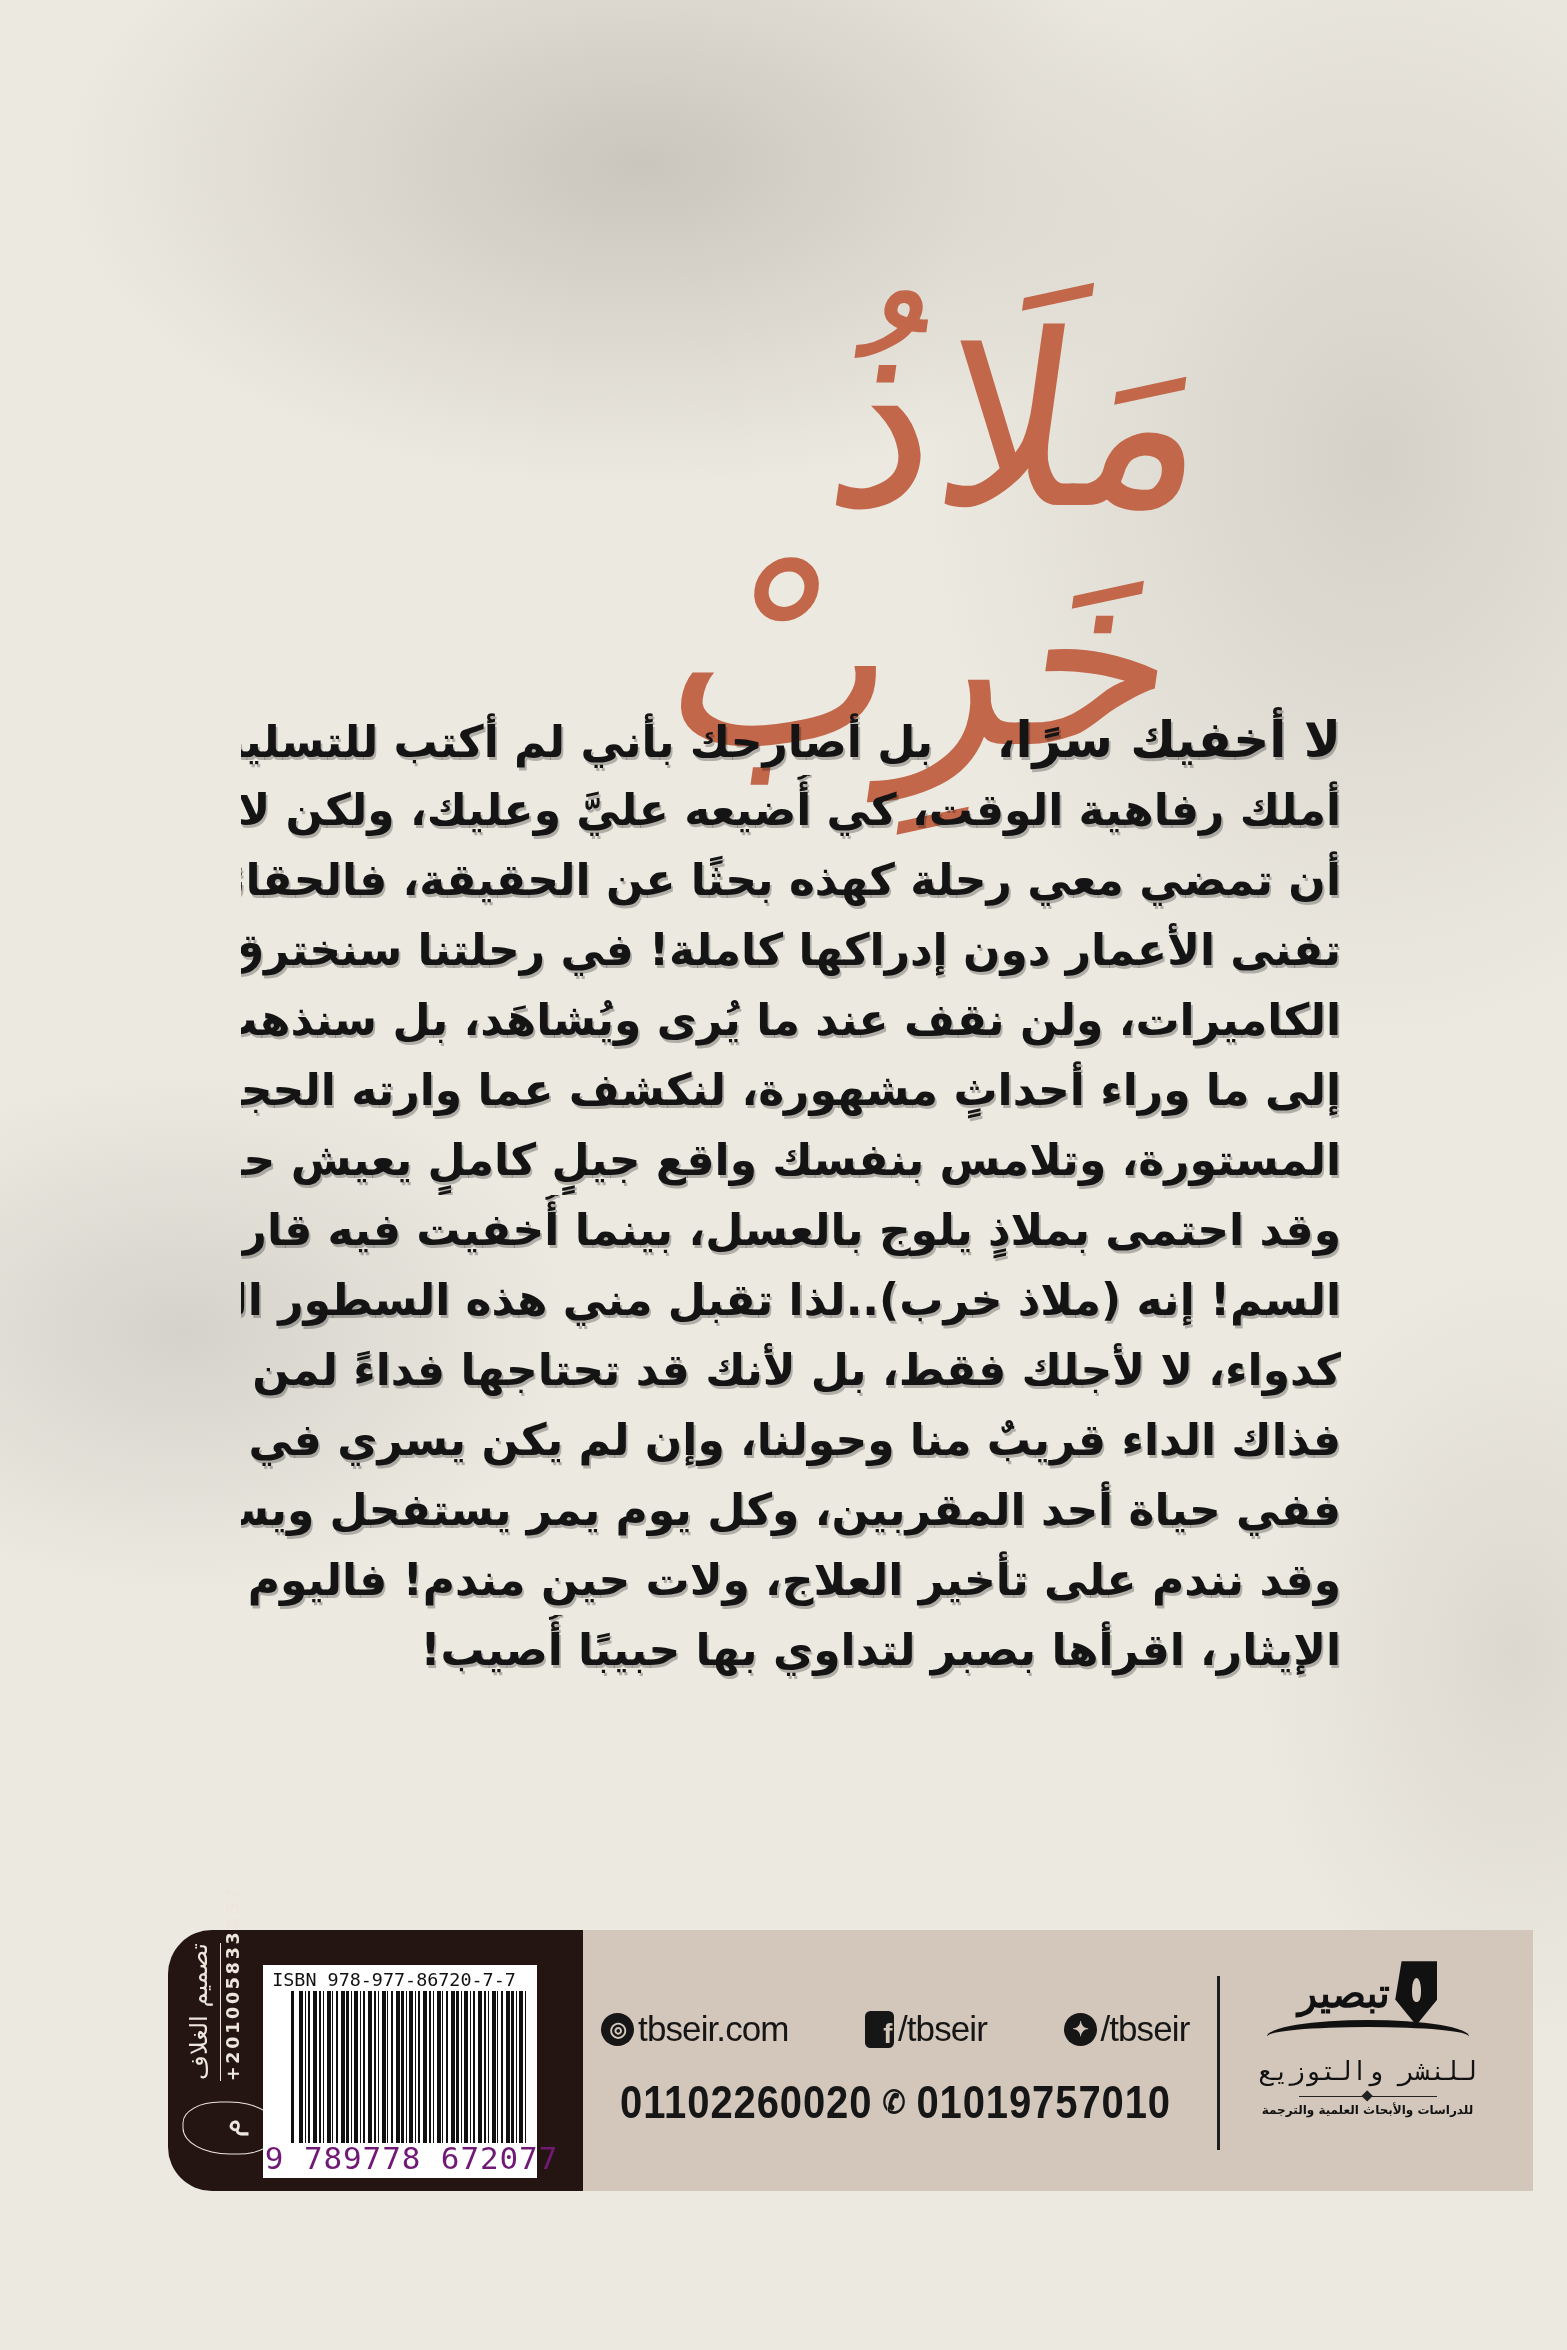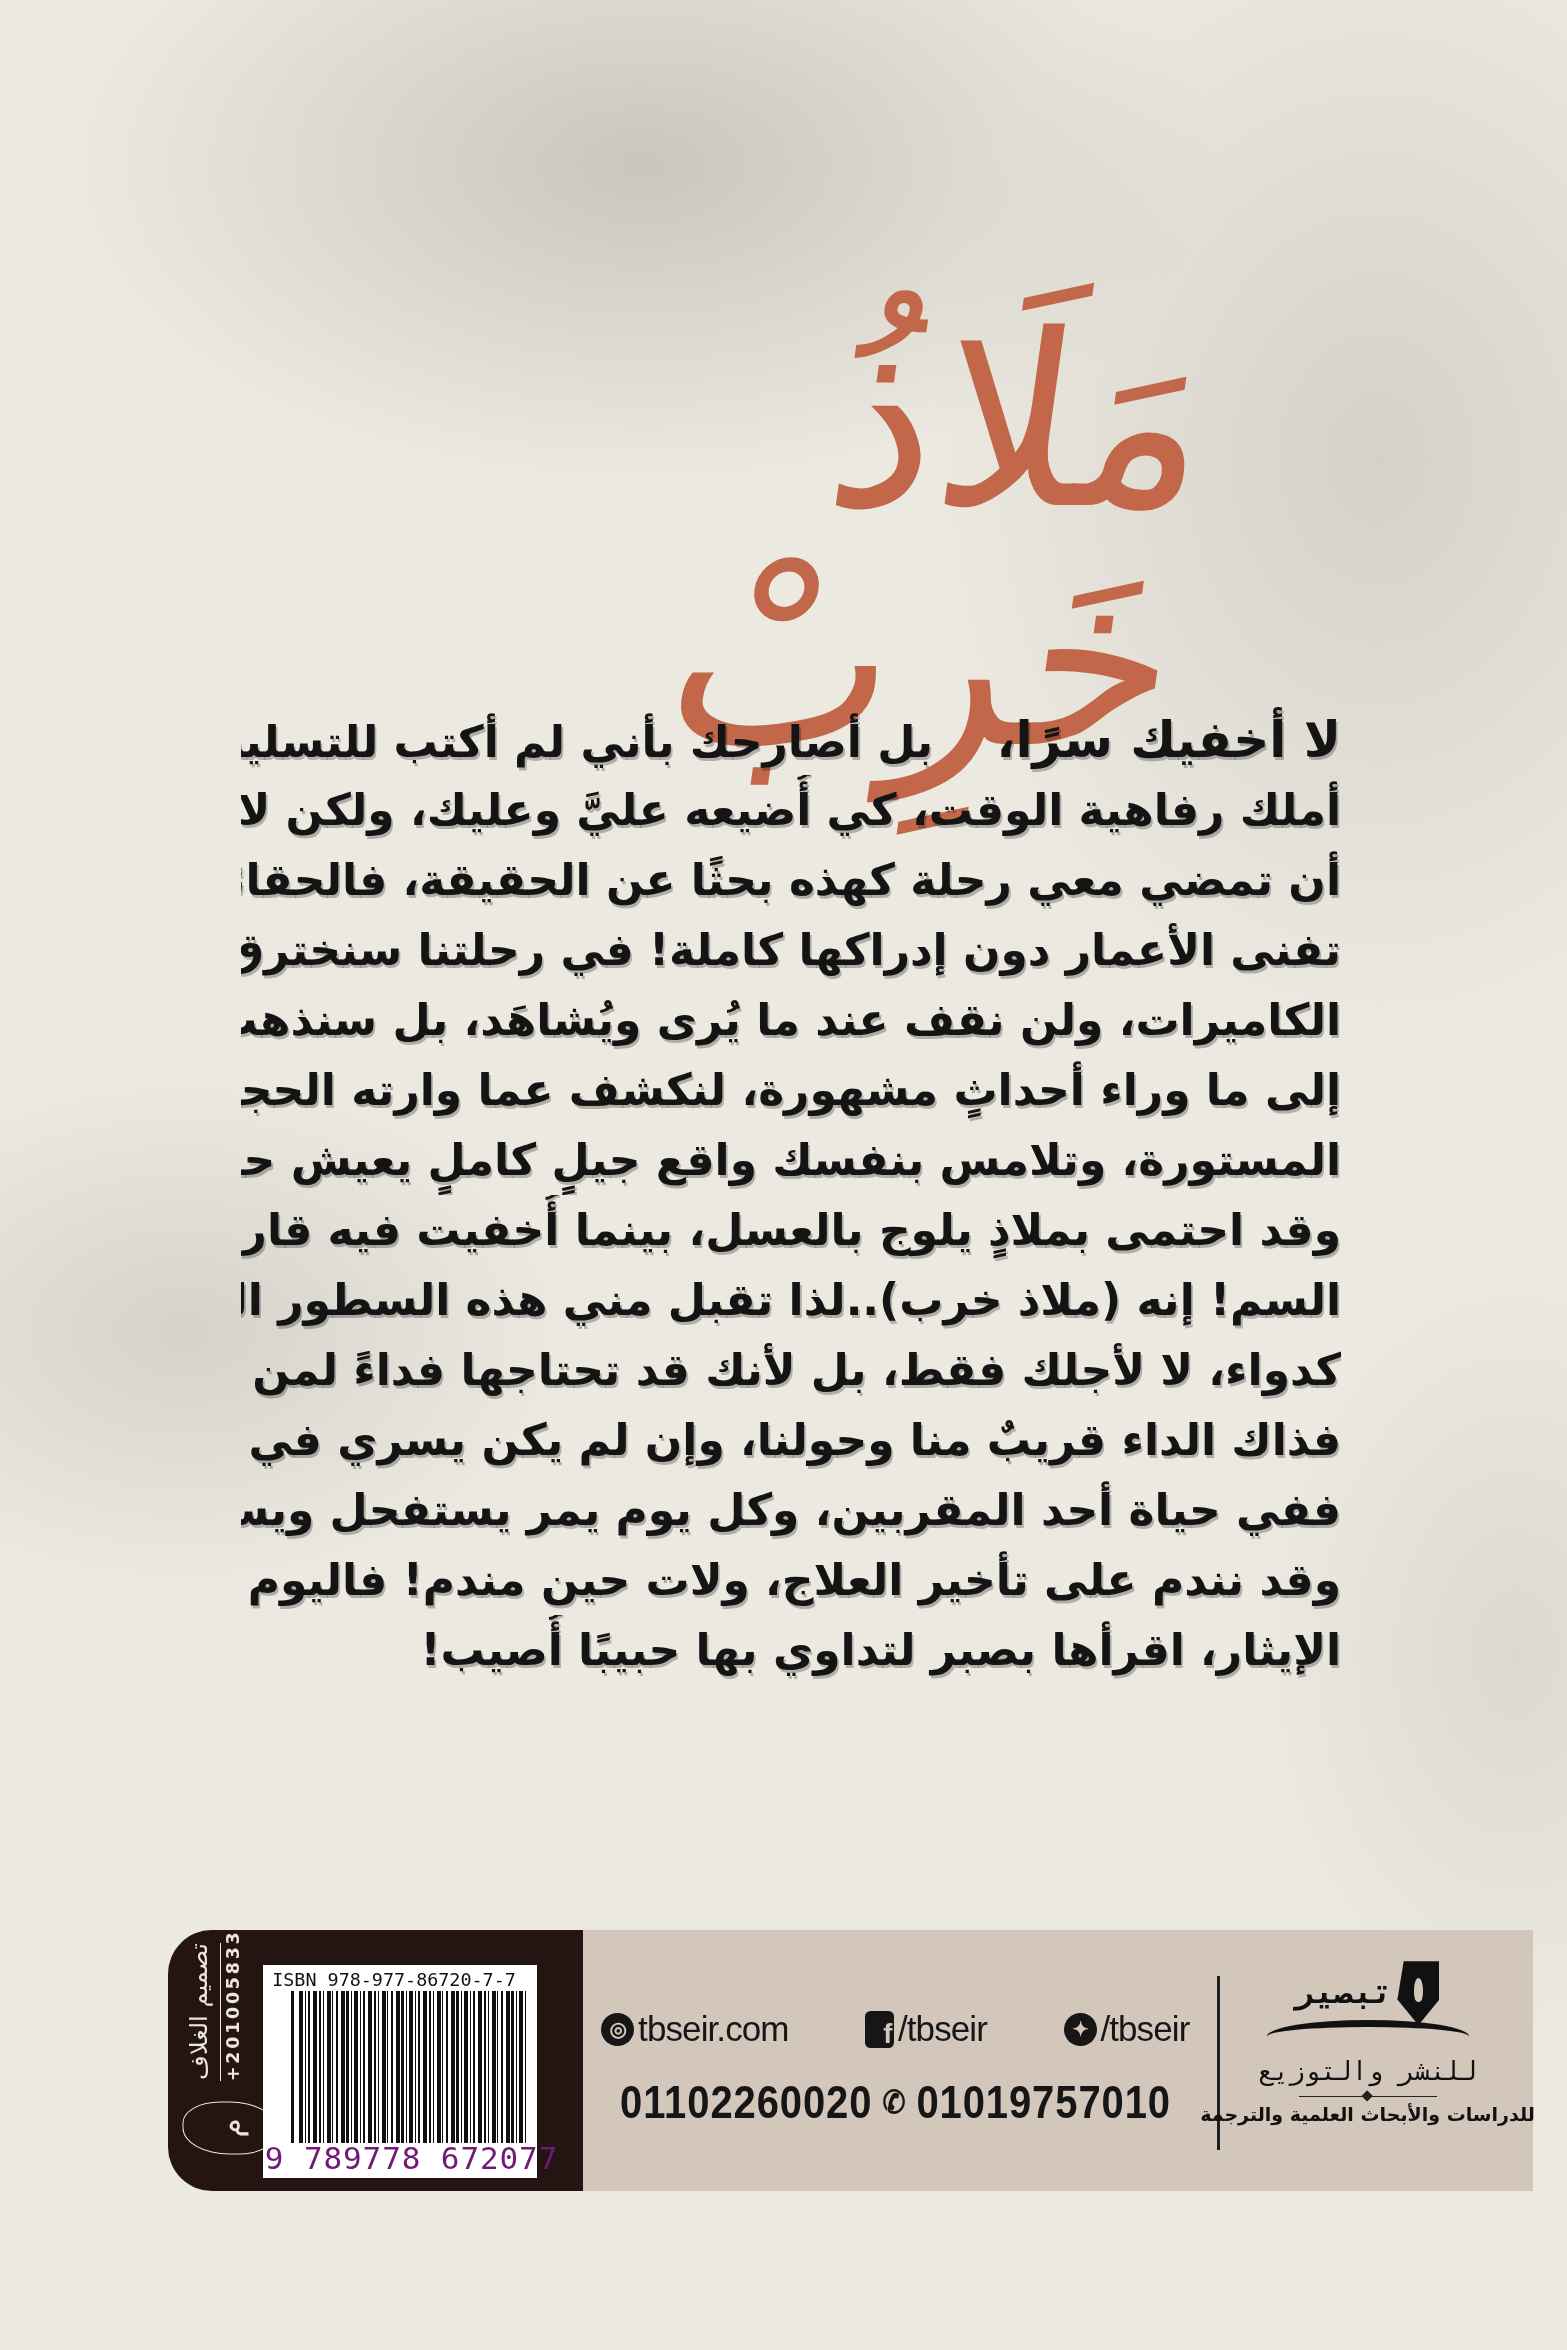--- a/index.html
+++ b/index.html
@@ -112,37 +112,37 @@
   .phone-icon { font-size: 27.5px; }
 
   .divider-v {
     position: absolute; left: 634px; top: 46px; width: 2.8px; height: 174px; background: #1E1E1E;
   }
   .publisher {
     position: absolute; left: 647px; top: 22px; width: 275px; height: 220px;
     display: flex; flex-direction: column; align-items: center; color: #111;
   }
   .pub-top { display: flex; align-items: center; gap: 5.5px; margin-top: 9.2px; }
-  .pub-name { font-family: Liberation Mono, monospace; font-size: 32px; font-weight: bold; direction: rtl; }
+  .pub-name { font-family: Liberation Sans, sans-serif; font-size: 40px; font-weight: bold; direction: rtl; }
   .pen-nib {
     width: 42px; height: 64px; background: #111; clip-path: polygon(15% 0, 100% 0, 100% 60%, 50% 100%, 0 60%);
     position: relative;
   }
   .pen-nib::after {
     content: ""; position: absolute; left: 16.5px; top: 16.5px; width: 9.2px; height: 24px;
     background: #D3C7BC; border-radius: 50% 50% 40% 40%;
   }
   .book-shape {
     width: 202px; height: 26px; border-top: 7.3px solid #111; border-radius: 60% 60% 0 0;
     margin-top: -5.5px;
   }
   .pub-sub { font-family: Liberation Mono, monospace; font-size: 26px; direction: rtl; margin-top: 3.7px; }
   .pub-ornament { width: 138px; height: 1.8px; background: #222; position: relative; margin: 7.3px 0 5.5px; }
   .pub-ornament::after { content: ""; position: absolute; left: 64px; top: -3.7px; width: 8.3px; height: 8.3px; background: #222; transform: rotate(45deg); }
-  .pub-tagline { font-size: 19px; font-weight: bold; direction: rtl; white-space: nowrap; }
+  .pub-tagline { font-size: 12px; font-weight: bold; direction: rtl; white-space: nowrap; }
 </style>
 </head>
 <body>
 
 <div class="bg-layer bg-top"></div>
 
 <div class="title">مَلَاذُ خَرِبْ</div>
 
 <div class="blurb">
   <span class="line"><b class="lead">لا أخفيك سرًا،</b> <span>بل أصارحك بأني لم أكتب للتسلية، ولا</span></span>

